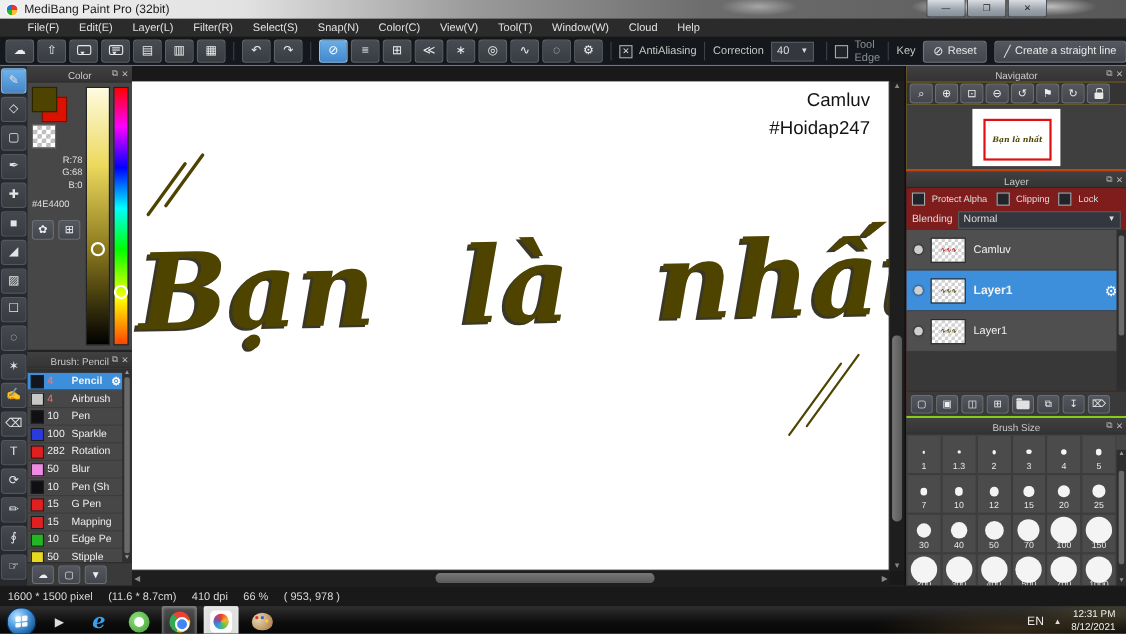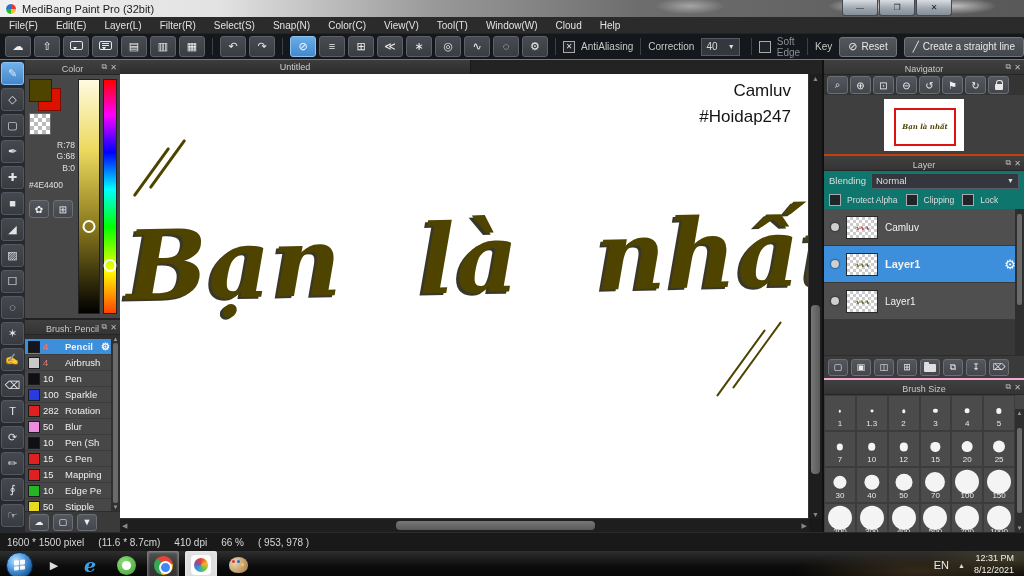--- a/index.html
+++ b/index.html
@@ -15,21 +15,21 @@
       linear-gradient(90deg,#efefef 0,#e2e2e2 220px,#9a9a9a 430px,#6d6d6d 640px,#585858 1024px);}
   .app-dot{width:10px;height:10px;border-radius:50%;
     background:conic-gradient(#e33 0 25%,#fb3 0 50%,#2b2 0 75%,#27c 0 100%);
     border:1px solid #fff;}
   .title-text{color:#1a1a1a;font-size:11px;}
   .win-controls{position:absolute;right:72px;top:0;display:flex;}
   .wbtn{width:34px;height:15px;margin-left:1px;display:flex;align-items:center;justify-content:center;
     background:linear-gradient(#d9dde2,#9aa2ab 60%,#868e97);border:1px solid #454a50;border-top:none;
     border-radius:0 0 3px 3px;color:#222;font-size:8px;}
   
-  .menubar{height:16px;background:#2b2b2b;display:flex;align-items:center;padding-left:0;border-bottom:1px solid #222;}
+  .menubar{height:16px;background:#2b2b2b;display:flex;align-items:center;padding-left:16px;border-bottom:1px solid #222;}
   .menu-item{padding:0 9px;color:#e2e2e2;font-size:10px;}
   
   .toolbar{height:25px;background:#14171b;display:flex;align-items:center;padding-left:5px;gap:3px;color:#c8c8c8;font-size:10px;}
   .tbtn{width:24px;height:19px;flex:none;background:linear-gradient(#474c52,#393d42);border:1px solid #5c6167;border-radius:3px;
     display:flex;align-items:center;justify-content:center;color:#eee;font-size:11px;line-height:1;}
   .tbtn.active{background:linear-gradient(#69aee8,#4388cc);border-color:#8cc3f2;color:#fff;}
   .tsep{width:1px;height:17px;background:#3d4147;margin:0 4px;flex:none;}
   .checkbox{width:10px;height:10px;border:1px solid #aaa;background:#21252a;display:inline-flex;align-items:center;justify-content:center;
     font-size:8px;color:#ddd;margin-right:3px;flex:none;}
   .dropdown{width:76px;height:16px;background:#34383e;border:1px solid #565b61;display:flex;align-items:center;
@@ -110,21 +110,21 @@
   .rightpanels{flex:1;display:flex;flex-direction:column;background:#2b2b2b;border-left:2px solid #111;}
   .nav-panel{height:94px;display:flex;flex-direction:column;background:#eab308;border-bottom:2px solid #c2410c;}
   .nav-toolbar{height:20px;display:flex;align-items:center;gap:2px;padding-left:3px;background:#343434;flex:none;}
   .nbtn{width:19px;height:16px;background:linear-gradient(#54585e,#43474d);border:1px solid #6a6f75;border-radius:3px;
     display:flex;align-items:center;justify-content:center;font-size:10px;color:#eee;flex:none;}
   .nav-thumb-area{flex:1;display:flex;align-items:center;justify-content:center;background:#3f3f3f;}
   .nav-thumb{width:80px;height:52px;background:#fff;position:relative;}
   .nav-view{position:absolute;left:10px;top:9px;width:58px;height:34px;border:2px solid #e01010;display:flex;align-items:center;justify-content:center;}
   .nav-mini{font-family:"DejaVu Serif",serif;font-style:italic;font-weight:bold;font-size:7px;color:#4E4400;white-space:nowrap;}
   
-  .layer-panel{height:222px;display:flex;flex-direction:column;background:#0f766e;border-bottom:2px solid #f9a8d4;}
+  .layer-panel{height:222px;display:flex;flex-direction:column;background:#7f1d1d;border-bottom:2px solid #84cc16;}
   .lrow{height:19px;display:flex;align-items:center;padding:0 5px;gap:5px;flex:none;font-size:9.5px;color:#ddd;}
   .opacity-track{flex:1;height:11px;border:1px solid #2a2a2a;background:linear-gradient(#b8d4ee,#6da3d4);}
   .lselect{flex:1;height:14px;background:#34383e;border:1px solid #565b61;display:flex;align-items:center;justify-content:space-between;padding:0 4px;color:#ddd;}
   .lchecks{display:flex;gap:8px;font-size:8.5px;}
   .lcheck{display:flex;align-items:center;gap:3px;}
   .layer-list{flex:1;background:#383838;position:relative;overflow:hidden;}
   .layer-item{height:36px;display:flex;align-items:center;gap:7px;padding-left:7px;background:#4f4f4f;border-bottom:1px solid #3a3a3a;position:relative;}
   .layer-item.selected{background:#3d8edb;}
   .eye-dot{width:8px;height:8px;border-radius:50%;background:#cfcfcf;box-shadow:0 0 2px #000;flex:none;}
   .layer-thumb{width:30px;height:21px;border:1px solid #2a2a2a;flex:none;display:flex;align-items:center;justify-content:center;overflow:hidden;
@@ -281,21 +281,21 @@
   <span class="checkbox">✕</span>
   <span>AntiAliasing</span>
   <span class="tsep"></span>
   <span>Correction</span>
   <span class="dropdown">
     <span>40</span>
     <span style="font-size:7px;">▼</span>
   </span>
   <span class="tsep"></span>
   <span class="checkbox"></span>
-  <span class="dim">Soft Edge</span>
+  <span class="dim">Tool Edge</span>
   <span class="tsep"></span>
   <span>Key</span>
   <span class="pillbtn">
     <span style="font-size:11px;">⊘</span>
     <span>Reset</span>
   </span>
   <span class="pillbtn">
     <span style="font-size:10px;">╱</span>
     <span>Create a straight line</span>
   </span>
@@ -479,25 +479,20 @@
             <span>▢</span>
           </span>
           <span class="bbtn">
             <span>▼</span>
           </span>
         </div>
     </div>
   </div>
 
   <div class="canvas-area">
-    <div class="tabbar">
-      <div class="tab">
-        <span>Untitled</span>
-      </div>
-    </div>
     <div class="canvas-white">
       <div class="credit">
         <div>Camluv</div>
         <div>#Hoidap247</div>
       </div>
       <div class="artwork" style="color: rgb(78, 68, 0);">Bạn là nhất</div>
       <div class="slash" style="left:30px;top:68px;width:3px;height:60px;transform:rotate(36deg);"></div>
       <div class="slash" style="left:46px;top:60px;width:3px;height:60px;transform:rotate(36deg);"></div>
       <div class="slash" style="left:620px;top:248px;width:2px;height:82px;transform:rotate(36deg);"></div>
       <div class="slash" style="left:636px;top:240px;width:2px;height:82px;transform:rotate(36deg);"></div>
@@ -559,40 +554,40 @@
     </div>
 
     <div class="layer-panel">
       <div class="panel-header">
         <span>Layer</span>
         <span class="ph-icons">
             <span>⧉</span>
             <span>✕</span>
           </span>
       </div>
+      <div class="lrow lchecks">
+        <span class="lcheck">
+            <span class="checkbox"></span>
+            <span>Protect Alpha</span>
+          </span>
+        <span class="lcheck">
+            <span class="checkbox"></span>
+            <span>Clipping</span>
+          </span>
+        <span class="lcheck">
+            <span class="checkbox"></span>
+            <span>Lock</span>
+          </span>
+      </div>
       <div class="lrow">
         <span>Blending</span>
         <span class="lselect">
           <span>Normal</span>
           <span style="font-size:7px;">▼</span>
         </span>
-      </div>
-      <div class="lrow lchecks">
-        <span class="lcheck">
-            <span class="checkbox"></span>
-            <span>Protect Alpha</span>
-          </span>
-        <span class="lcheck">
-            <span class="checkbox"></span>
-            <span>Clipping</span>
-          </span>
-        <span class="lcheck">
-            <span class="checkbox"></span>
-            <span>Lock</span>
-          </span>
       </div>
       <div class="layer-list" id="layer-list">
           <div class="layer-item">
             <span class="eye-dot"></span>
             <span class="layer-thumb">
               <span class="lt-mark" style="color: rgb(176, 32, 32);">∿∿∿</span>
             </span>
             <span class="layer-name">Camluv</span>
           </div>
           <div class="layer-item selected" style="background: rgb(61, 142, 219);">

